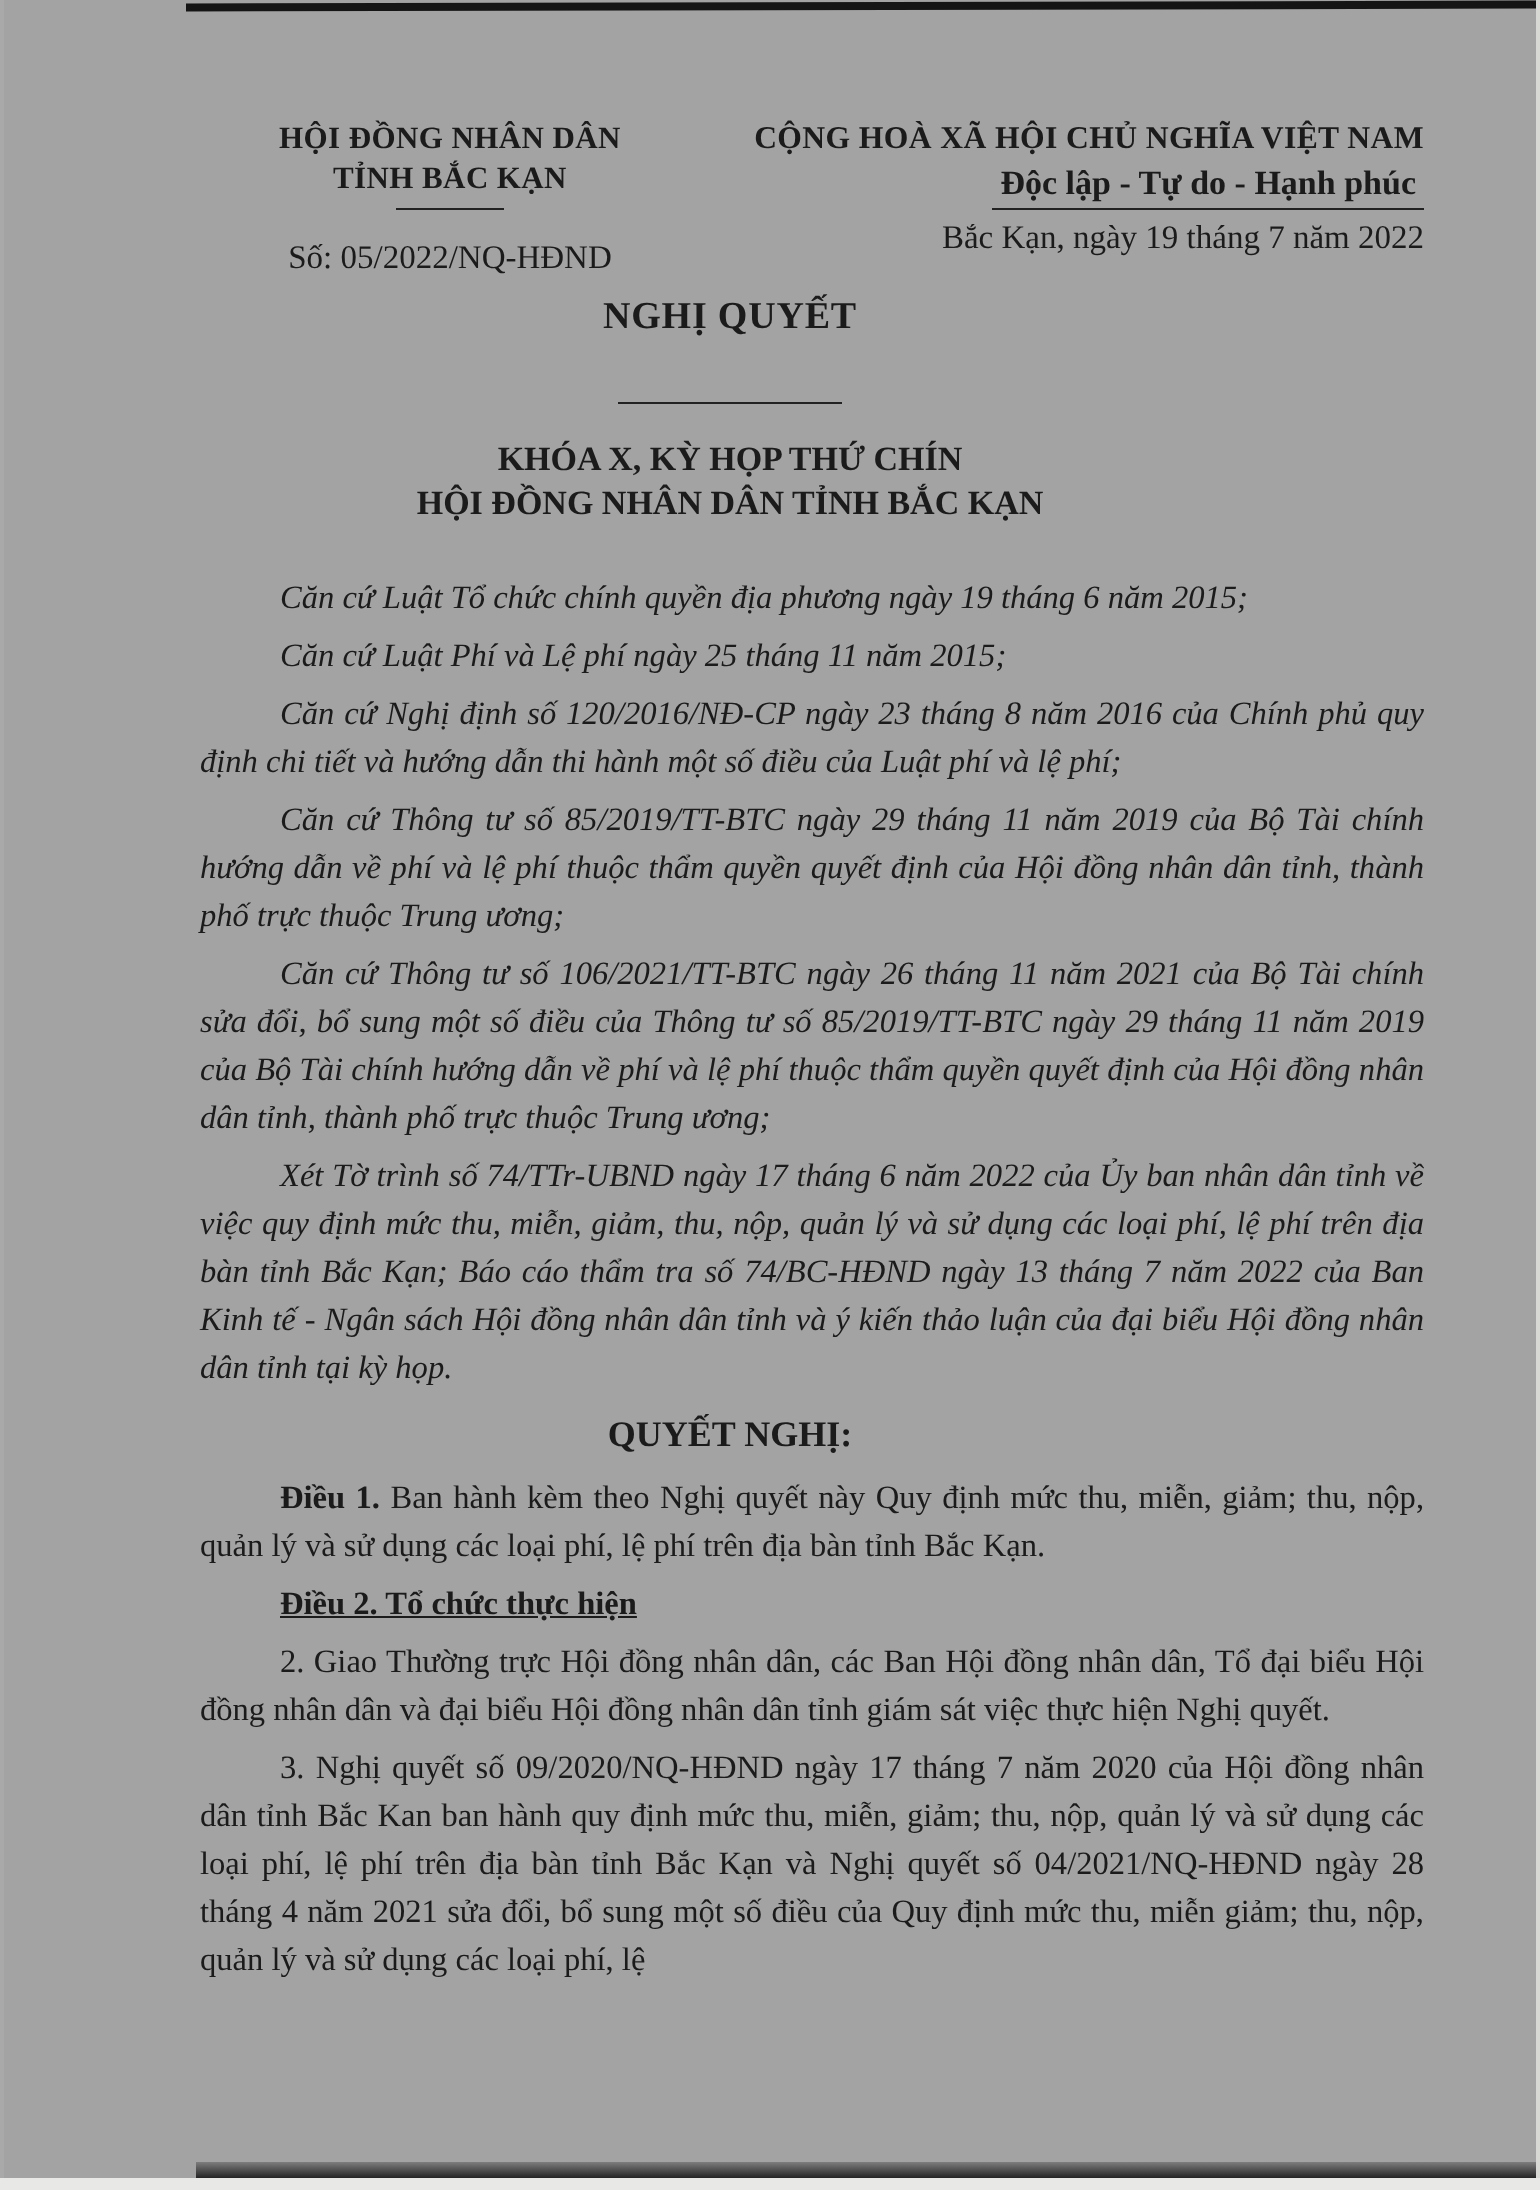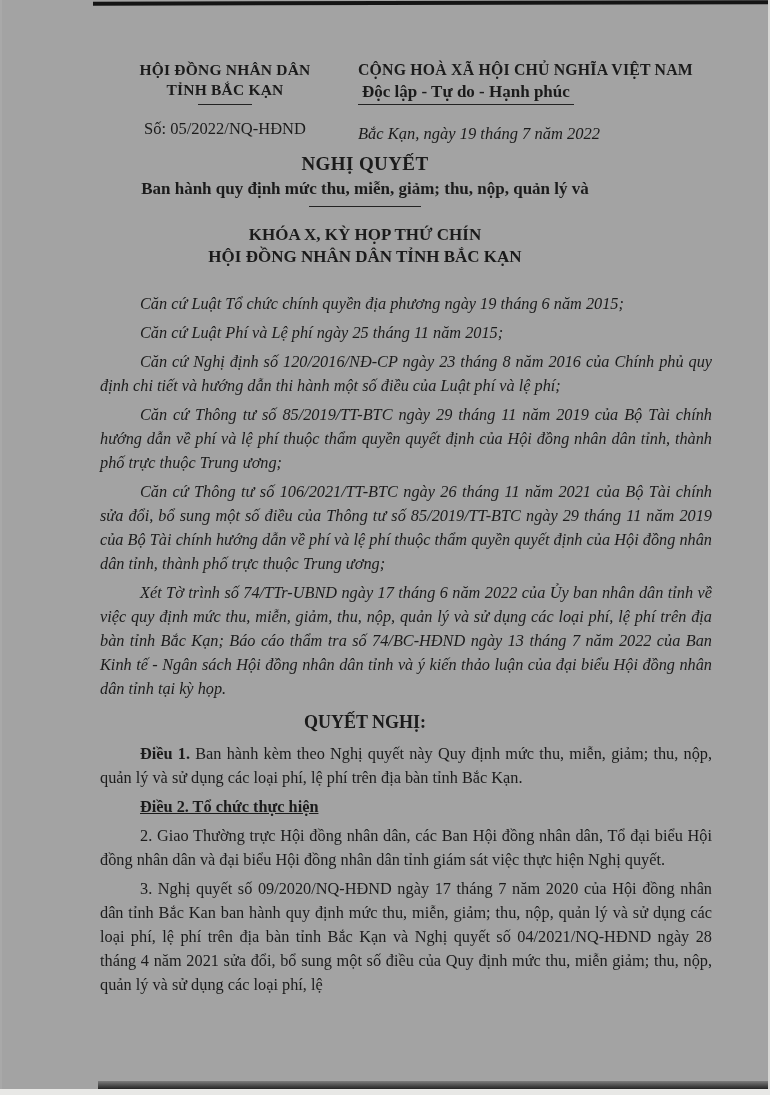--- a/index.html
+++ b/index.html
@@ -18,24 +18,24 @@
   .scan-left{position:absolute;top:0;left:0;width:2px;height:100%;background:#a9a9a9;}
   .scan-right{position:absolute;top:0;right:0;width:2px;height:100%;background:#d8d8d5;}
 
   .content{position:absolute;left:100px;top:60px;width:612px;}
 
   .hdr{display:flex;align-items:flex-start;}
   .hdr-left{width:250px;text-align:center;}
   .org-line{font-weight:bold;font-size:15.5px;line-height:20px;letter-spacing:.2px;}
   .rule-sm{width:54px;border-top:1.7px solid #222;margin:4px auto 0;}
   .doc-num{font-size:16.5px;margin-top:14px;}
-  .hdr-right{flex:1;text-align:left;padding-left:8px;}
+  .hdr-right{flex:1;text-align:right;padding-left:8px;}
   .nat-1{font-weight:bold;font-size:15.8px;line-height:20px;letter-spacing:.2px;}
   .nat-2{display:inline-block;font-weight:bold;font-size:17px;line-height:21px;border-bottom:1.8px solid #222;padding:0 4px 2px;margin-top:1px;}
-  .place-date{font-style:italic;font-size:16.5px;margin-top:19px;}
+  .place-date{font-size:16.5px;margin-top:4px;}
 
   .center-col{width:530px;text-align:center;}
   .title-block{margin-top:8px;}
   .doc-type{font-weight:bold;font-size:19px;line-height:24px;letter-spacing:.4px;}
   .subject{font-weight:bold;font-size:17px;line-height:21.5px;margin-top:2px;}
   .rule-md{width:112px;border-top:1.7px solid #222;margin:6px auto 0;}
   .issuer-block{margin-top:17px;font-weight:bold;font-size:17px;line-height:22px;}
 
   .body-text{margin-top:24px;}
   p.doc-p{margin:0 0 5px;font-size:16.3px;line-height:24px;text-align:justify;text-indent:40px;}
@@ -65,21 +65,21 @@
       <div class="hdr-right">
         <div class="nat-1">CỘNG HOÀ XÃ HỘI CHỦ NGHĨA VIỆT NAM</div>
         <div><span class="nat-2">Độc lập - Tự do - Hạnh phúc</span></div>
         <div class="place-date">Bắc Kạn, ngày 19 tháng 7 năm 2022</div>
       </div>
     </div>
 
     <div class="center-col title-block">
       <div class="doc-type">NGHỊ QUYẾT</div>
       <div class="subject">
-        <span>Ban hành quy định mức thu, miễn, giảm; thu, nộp, quản lý và</span><br>
+        <br>
       </div>
       <div class="rule-md"></div>
     </div>
 
     <div class="center-col issuer-block">
       <div>KHÓA X, KỲ HỌP THỨ CHÍN</div>
       <div>HỘI ĐỒNG NHÂN DÂN TỈNH BẮC KẠN</div>
     </div>
 
     <div class="body-text preamble">

